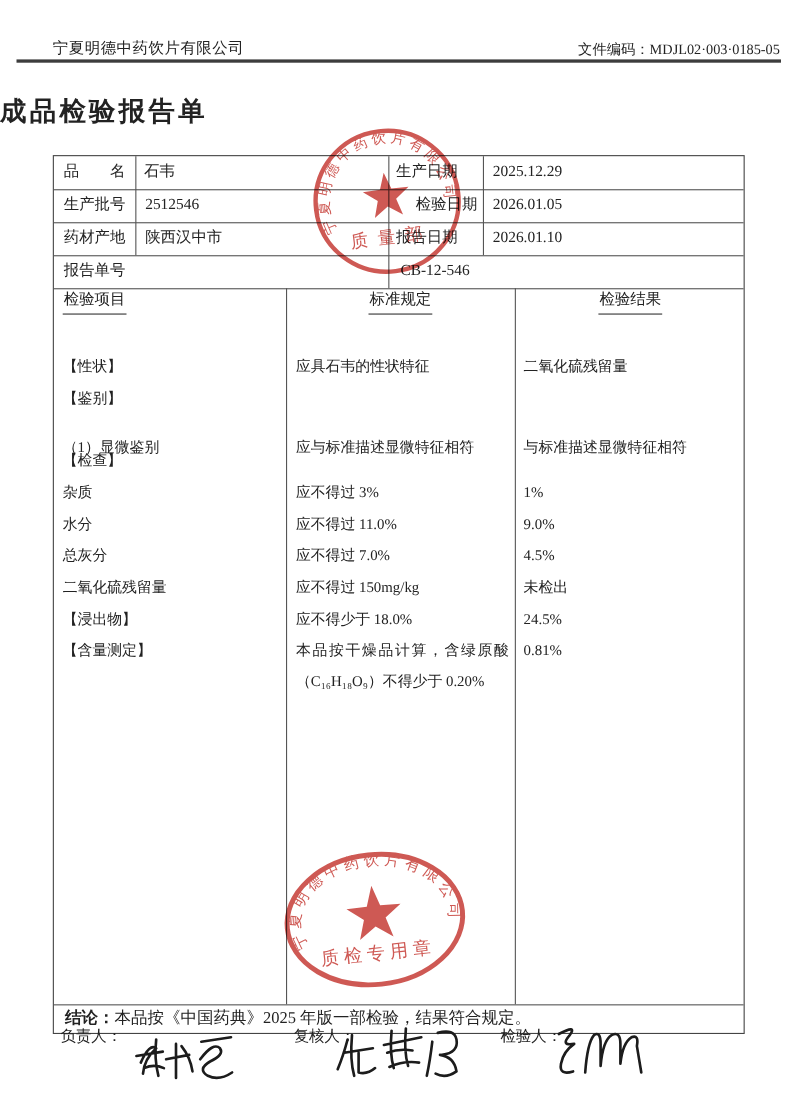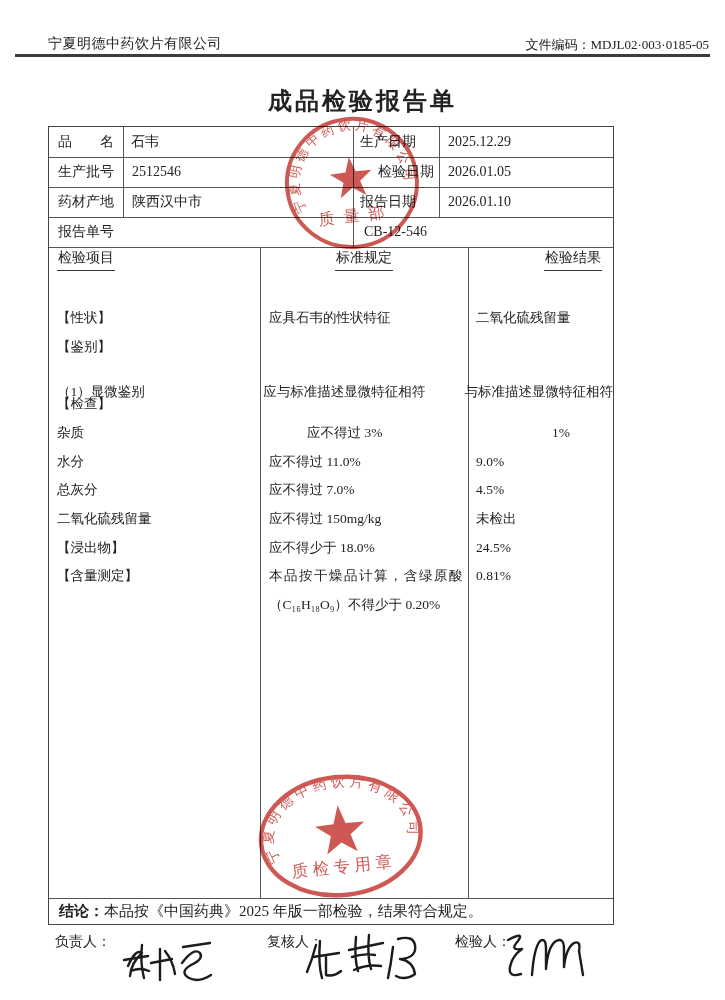--- a/index.html
+++ b/index.html
@@ -5,25 +5,25 @@
   html,body{margin:0;padding:0;background:#ffffff;}
   body{font-family:"Liberation Serif", serif; color:#222;}
   .page{position:relative;width:725px;height:1000px;background:#fff;overflow:hidden;}
 
   
   .co-name{position:absolute;left:48px;top:35px;font-size:14px;letter-spacing:.5px;}
   .doc-code{position:absolute;right:16px;top:36px;font-size:13px;}
   .head-rule{position:absolute;left:15px;top:54px;width:695px;height:3px;background:#3c3c3c;}
 
   
-  .title{position:absolute;left:0;top:85px;width:100%;text-align:center;
+  .title{position:absolute;left:0;top:85px;width:100%;
          font-size:24px;font-weight:bold;letter-spacing:3px;}
 
   
-  .rtable{position:absolute;left:48px;top:126px;width:566px;height:799px;
+  .rtable{position:absolute;left:48px;top:141px;width:629px;height:799px;
           border:1.6px solid #444;box-sizing:border-box;background:transparent;}
   .hline{position:absolute;left:0;width:100%;height:1px;background:#555;}
   .vline{position:absolute;width:1px;background:#555;}
 
   .cell{position:absolute;height:30px;line-height:30px;font-size:14px;
         white-space:nowrap;box-sizing:border-box;}
 
   .chead{position:absolute;top:121px;height:32px;font-size:14px;box-sizing:border-box;}
   .chead span{display:inline-block;line-height:20px;border-bottom:1px solid #333;padding:0 1px 2px 1px;}
 
@@ -107,21 +107,21 @@
     <div class="mrow" style="top:239px;margin-top:16px;">
         <div class="mc1">（1）显微鉴别</div>
         <div class="mc2">应与标准描述显微特征相符</div>
         <div class="mc3">与标准描述显微特征相符</div>
       </div>
     <div class="mrow" style="top:267px;">
         <div class="mc1">【检查】</div>
         <div class="mc2"></div>
         <div class="mc3"></div>
       </div>
-    <div class="mrow" style="top:296px;gap:38px;">
+    <div class="mrow" style="top:296px;">
         <div class="mc1">杂质</div>
         <div class="mc2">应不得过 3%</div>
         <div class="mc3">1%</div>
       </div>
     <div class="mrow" style="top:325px;">
         <div class="mc1">水分</div>
         <div class="mc2">应不得过 11.0%</div>
         <div class="mc3">9.0%</div>
       </div>
     <div class="mrow" style="top:353px;">

